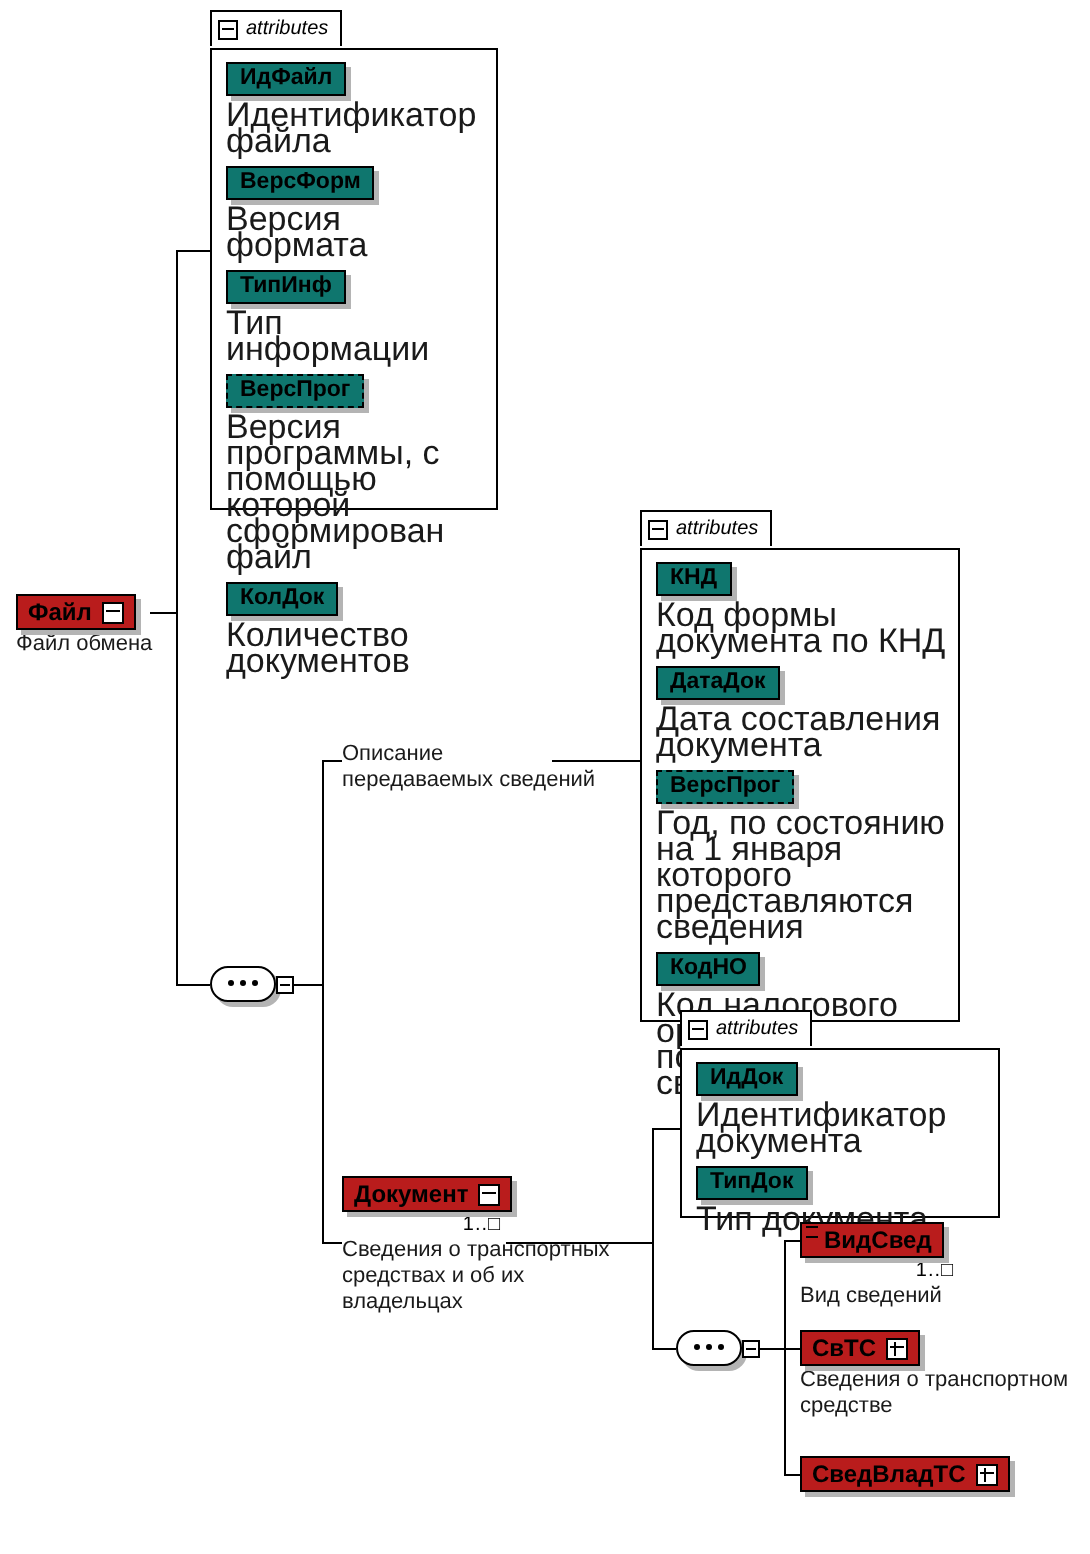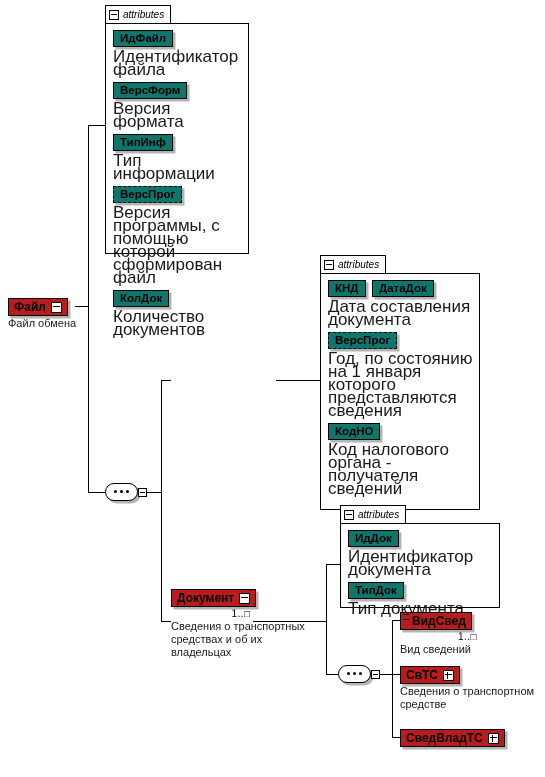--- a/index.html
+++ b/index.html
@@ -283,30 +283,32 @@
   <div class="ln h" style="left:161px; top:380px; width:10px;"></div>
   <div class="ln h" style="left:161px; top:621px; width:10px;"></div>
 
   <div class="attrbox" style="left:320px; top:255px; width:160px;">
     <div class="tab">
       <span class="minus"></span>
       <span>attributes</span>
     </div>
     <div class="body" style="height:237px;">
       <span class="chip">КНД</span>
+      <div class="desc">Код формы документа по КНД</div>
       <span class="chip">ДатаДок</span>
       <div class="desc">Дата составления документа</div>
       <span class="chip optional">ВерсПрог</span>
       <div class="desc">Год, по состоянию на 1 января которого представляются сведения</div>
       <span class="chip">КодНО</span>
       <div class="desc">Код налогового органа - получателя сведений</div>
     </div>
   </div>
 
   <div class="nodewrap" style="left:171px; top:370px;">
+    <div class="cap" style="width:128px;">Описание передаваемых сведений</div>
   </div>
 
   <div class="ln h" style="left:276px; top:380px; width:30px;"></div>
   <div class="ln v" style="left:306px; top:380px; height:1px;"></div>
   <div class="ln h" style="left:306px; top:380px; width:14px;"></div>
 
   <div class="attrbox" style="left:340px; top:505px; width:160px;">
     <div class="tab">
       <span class="minus"></span>
       <span>attributes</span>

